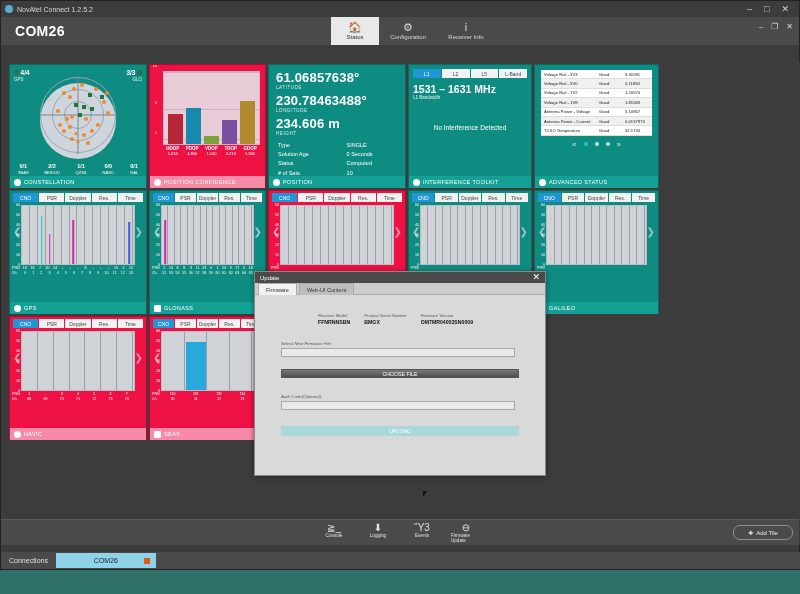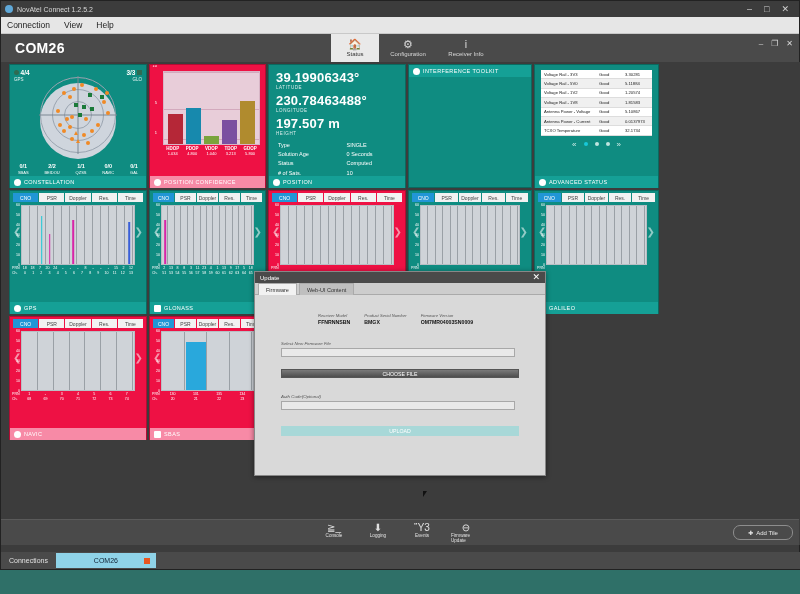--- a/index.html
+++ b/index.html
@@ -207,25 +207,20 @@
   <div class="titlebar">
     <div class="tb-icon"></div>
     <div class="tb-title">NovAtel Connect 1.2.5.2</div>
     <div class="tb-btns">
       <span class="tb-btn">–</span>
       <span class="tb-btn">□</span>
       <span class="tb-btn">✕</span>
     </div>
   </div>
 
-  <div class="menubar">
-    <span>Connection</span>
-    <span>View</span>
-    <span>Help</span>
-  </div>
 
   <div class="apphead">
     <div class="com">COM26</div>
     <div class="navtabs">
       <div class="navtab active">
         <span class="ic">🏠</span>
         <span>Status</span>
       </div>
       <div class="navtab wide">
         <span class="ic">⚙</span>
@@ -328,25 +323,25 @@
               </div>
             </div>
             <div class="tile-head pink-h">
               <span class="hicon "></span>
               <span>POSITION CONFIDENCE</span>
             </div>
           </div>
           <div class="tile teal" style="left: 259px; top: 0px; width: 138px; height: 124px;">
             <div class="tile-body" style="height: 111px;">
               <div class="pos">
-                <div class="big">39.19906343°</div>
+                <div class="big">61.06857638°</div>
                 <div class="cap">LATITUDE</div>
                 <div class="big">230.78463488°</div>
                 <div class="cap">LONGITUDE</div>
-                <div class="big">197.507 m</div>
+                <div class="big">234.606 m</div>
                 <div class="cap">HEIGHT</div>
                 <table>
                   <tbody>
                     <tr>
                       <td>Type</td>
                       <td class="v">SINGLE</td>
                     </tr>
                     <tr>
                       <td>Solution Age</td>
                       <td class="v">0 Seconds</td>
@@ -362,20 +357,33 @@
                   </tbody>
                 </table>
               </div>
             </div>
             <div class="tile-head teal-h">
               <span class="hicon "></span>
               <span>POSITION</span>
             </div>
           </div>
           <div class="tile teal" style="left: 399px; top: 0px; width: 124px; height: 124px;">
+            <div class="tile-body" style="height: 111px;">
+              <div class="itk">
+                <div class="itkbtns">
+                  <div class="itkbtn active">L1</div>
+                  <div class="itkbtn">L2</div>
+                  <div class="itkbtn">L5</div>
+                  <div class="itkbtn">L-Band</div>
+                </div>
+                <div class="freq">1531 – 1631 MHz</div>
+                <div class="sub">L1 Bandwidth</div>
+                <div class="nod">No Interference Detected</div>
+              </div>
+            </div>
             <div class="tile-head teal-h">
               <span class="hicon "></span>
               <span>INTERFERENCE TOOLKIT</span>
             </div>
           </div>
           <div class="tile teal" style="left: 525px; top: 0px; width: 125px; height: 124px;">
             <div class="tile-body" style="height: 111px;">
               <div class="advwrap">
                 <table class="advtbl">
                   <tbody>

